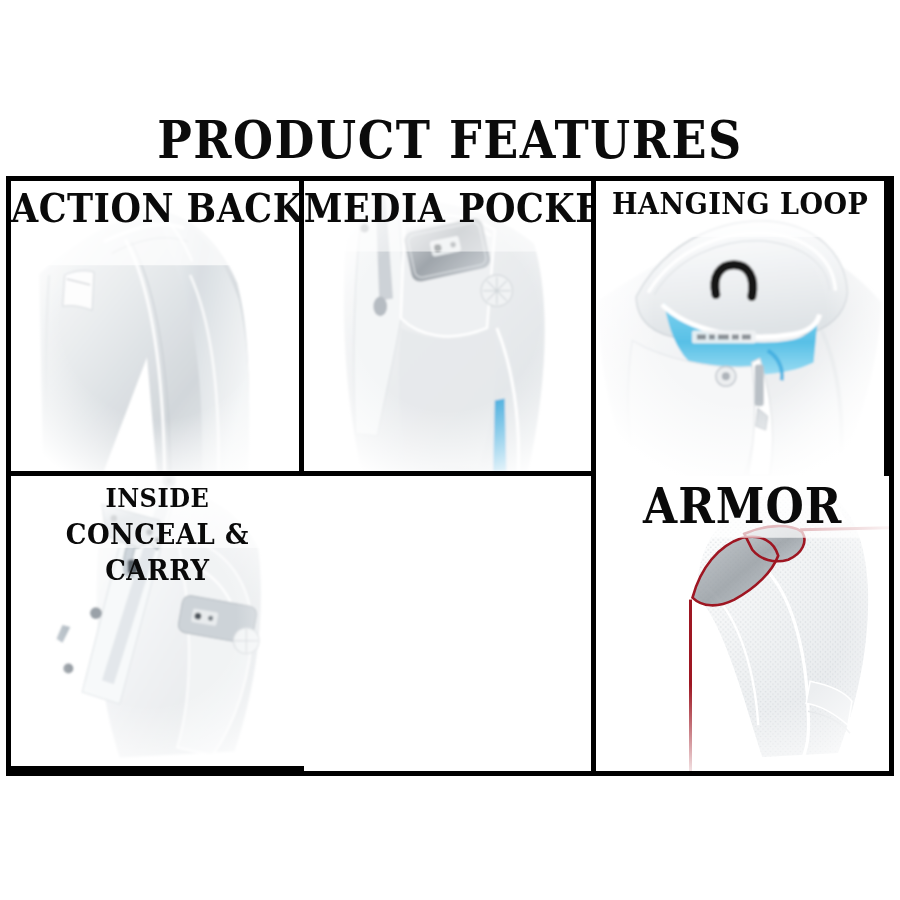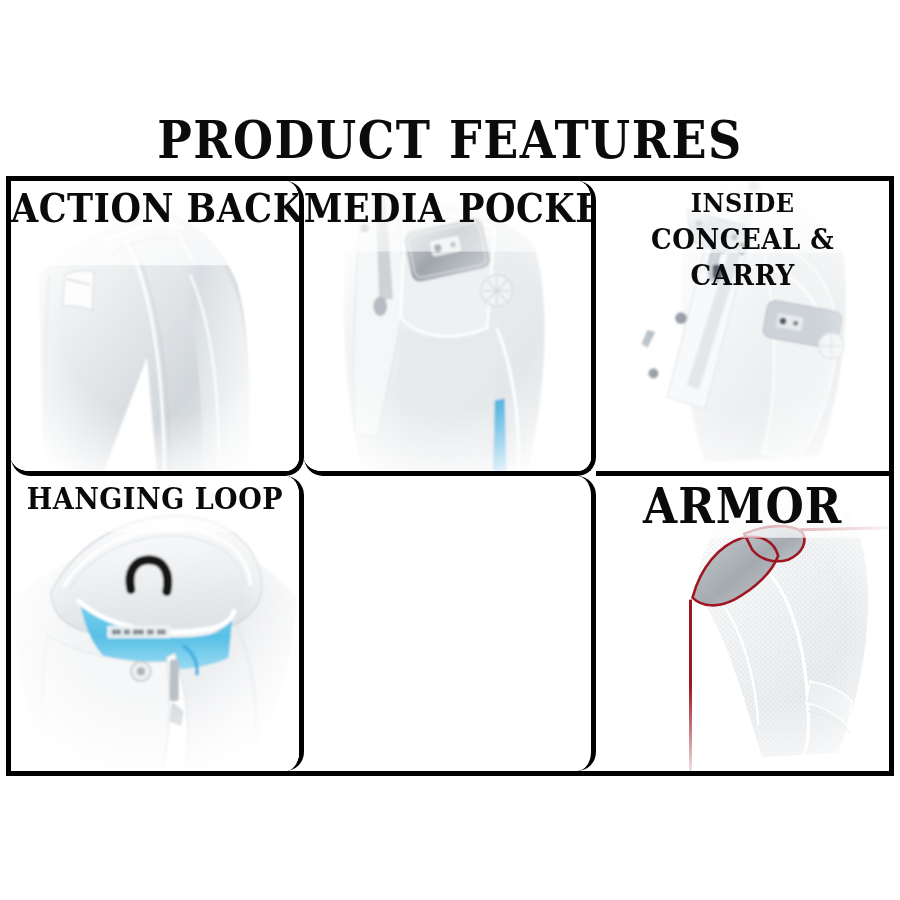--- a/index.html
+++ b/index.html
@@ -47,21 +47,21 @@
     display: grid;
     grid-template-columns: 1fr 1fr 1fr;
     grid-template-rows: 1fr 1fr;
   }
   .cell {
     position: relative;
     overflow: hidden;
     background: #ffffff;
     box-sizing: border-box;
   }
-  .cell.b-right { border-right: 5px solid #000; border-radius: 19px; }
+  .cell.b-right { border-right: 5px solid #000; }
   .cell.b-bottom { border-bottom: 5px solid #000; }
 
   .cell-title {
     position: absolute;
     top: 8px;
     left: 0;
     width: 100%;
     text-align: center;
     font-family: "DejaVu Serif", "Liberation Serif", serif;
     font-weight: bold;
@@ -185,20 +185,84 @@
             <line x1="184" y1="112" x2="212" y2="112"></line>
             <line x1="188" y1="102" x2="208" y2="122"></line>
             <line x1="208" y1="102" x2="188" y2="122"></line>
           </g>
           <path d="M100 150 C140 168, 176 162, 196 148 C200 200, 192 252, 180 292 L106 292 C98 246, 96 196, 100 150 Z" fill="#e6e9eb" opacity="0.85"></path>
           <path d="M198 150 C214 190, 222 242, 220 296" fill="none" stroke="#ffffff" stroke-width="3"></path>
           <path d="M196 224 L206 222 L208 296 L194 296 Z" fill="#3aa8dd" opacity="0.9"></path>
         </g>
         <rect x="0" y="0" width="296" height="296" fill="url(#mp-fade)"></rect>
         <rect x="0" y="0" width="296" height="72" fill="#ffffff" opacity="0.55"></rect>
+      </svg>
+    </div>
+  </div>
+
+  <div class="cell b-right">
+    <div class="cell-title t-med">HANGING LOOP</div>
+    <div class="art">
+      <svg viewBox="0 0 296 296" preserveAspectRatio="xMidYMid slice">
+        <defs>
+          <linearGradient id="hl-collar" x1="0" y1="0" x2="0.2" y2="1">
+            <stop offset="0%" stop-color="#ffffff"></stop>
+            <stop offset="50%" stop-color="#f0f2f4"></stop>
+            <stop offset="100%" stop-color="#dfe3e6"></stop>
+          </linearGradient>
+          <linearGradient id="hl-blue" x1="0" y1="0" x2="0" y2="1">
+            <stop offset="0%" stop-color="#7fd2ef"></stop>
+            <stop offset="55%" stop-color="#58c0e6"></stop>
+            <stop offset="100%" stop-color="#9adcf3"></stop>
+          </linearGradient>
+          <linearGradient id="hl-shoulder" x1="0" y1="0" x2="1" y2="1">
+            <stop offset="0%" stop-color="#fdfdfe"></stop>
+            <stop offset="60%" stop-color="#eceef0"></stop>
+            <stop offset="100%" stop-color="#ffffff"></stop>
+          </linearGradient>
+          <radialGradient id="hl-fade" cx="50%" cy="46%" r="58%">
+            <stop offset="50%" stop-color="#ffffff" stop-opacity="0"></stop>
+            <stop offset="100%" stop-color="#ffffff" stop-opacity="1"></stop>
+          </radialGradient>
+          <filter id="soft4">
+              <feGaussianBlur stdDeviation="1.0"></feGaussianBlur>
+            </filter>
+        </defs>
+        <rect x="0" y="0" width="296" height="296" fill="#ffffff"></rect>
+        <g filter="url(#soft4)">
+          <path d="M6 120 C48 92, 96 60, 150 56 C210 54, 256 82, 290 122
+                   C288 184, 268 246, 244 296 L40 296 C18 240, 6 180, 6 120 Z" fill="url(#hl-shoulder)"></path>
+          <path d="M44 116 C70 66, 122 38, 176 40 C226 44, 254 74, 256 112
+                   C254 134, 236 150, 212 154 L92 158 C62 156, 44 140, 44 116 Z" fill="url(#hl-collar)" stroke="#cfd4d8" stroke-width="1.6"></path>
+          <path d="M56 112 C80 72, 126 50, 174 52 C218 56, 242 80, 244 110" fill="none" stroke="#ffffff" stroke-width="3.4"></path>
+          <path d="M62 114 C84 78, 126 58, 172 60 C212 64, 236 84, 238 110" fill="none" stroke="#dfe3e6" stroke-width="1.2"></path>
+          <path d="M72 122 C96 154, 150 168, 198 160 C212 158, 222 150, 226 140
+                   L222 182 C190 198, 136 198, 100 184 C84 170, 76 146, 72 122 Z" fill="url(#hl-blue)"></path>
+          <path d="M70 124 C96 150, 150 162, 200 154 C216 152, 226 144, 228 134" fill="none" stroke="#ffffff" stroke-width="5"></path>
+          <path d="M124 114 C120 96, 128 84, 142 84 C156 84, 164 96, 160 116" fill="none" stroke="#141414" stroke-width="9" stroke-linecap="round"></path>
+          <rect x="100" y="150" width="64" height="13" rx="2" fill="#eef1f3" opacity="0.92"></rect>
+          <g fill="#6b7278" opacity="0.75">
+            <rect x="105" y="154" width="9" height="5"></rect>
+            <rect x="117" y="154" width="6" height="5"></rect>
+            <rect x="126" y="154" width="11" height="5"></rect>
+            <rect x="140" y="154" width="7" height="5"></rect>
+            <rect x="150" y="154" width="9" height="5"></rect>
+          </g>
+          <path d="M40 160 C70 178, 120 190, 166 186 C168 228, 162 268, 152 296
+                   L44 296 C34 252, 34 202, 40 160 Z" fill="#f6f7f8" stroke="#e4e7ea" stroke-width="1.2"></path>
+          <circle cx="134" cy="196" r="10" fill="#eceef0" stroke="#c7ccd1" stroke-width="1.6"></circle>
+          <circle cx="134" cy="196" r="4" fill="#aeb4ba"></circle>
+          <path d="M168 178 C180 216, 184 258, 178 296 L156 296 C164 258, 164 216, 160 182 Z" fill="#ffffff" stroke="#dcdfe2" stroke-width="1.2"></path>
+          <rect x="163" y="184" width="9" height="42" rx="3" fill="#b9c0c6"></rect>
+          <path d="M166 228 L176 236 L174 250 L164 246 Z" fill="#d4d9dd" stroke="#b4bbc1" stroke-width="0.9"></path>
+          <path d="M176 170 C186 176, 192 188, 190 200" fill="none" stroke="#3aa8dd" stroke-width="4" opacity="0.75"></path>
+          <path d="M230 150 C248 188, 254 246, 248 296" fill="none" stroke="#e6e9eb" stroke-width="4"></path>
+        </g>
+        <rect x="0" y="0" width="296" height="296" fill="url(#hl-fade)"></rect>
+        <rect x="0" y="0" width="296" height="56" fill="#ffffff" opacity="0.62"></rect>
       </svg>
     </div>
   </div>
 
   <div class="cell b-bottom">
     <div class="cell-title t-two">
       <span class="line1">INSIDE</span>
       <span class="line2">CONCEAL &amp; CARRY</span>
     </div>
     <div class="art">
@@ -253,84 +317,20 @@
             <line x1="226" y1="168" x2="250" y2="168"></line>
           </g>
         </g>
         <rect x="0" y="0" width="296" height="296" fill="url(#cc-fade)"></rect>
         <rect x="0" y="0" width="296" height="74" fill="#ffffff" opacity="0.6"></rect>
       </svg>
     </div>
   </div>
 
   <div class="cell b-right">
-    <div class="cell-title t-med">HANGING LOOP</div>
-    <div class="art">
-      <svg viewBox="0 0 296 296" preserveAspectRatio="xMidYMid slice">
-        <defs>
-          <linearGradient id="hl-collar" x1="0" y1="0" x2="0.2" y2="1">
-            <stop offset="0%" stop-color="#ffffff"></stop>
-            <stop offset="50%" stop-color="#f0f2f4"></stop>
-            <stop offset="100%" stop-color="#dfe3e6"></stop>
-          </linearGradient>
-          <linearGradient id="hl-blue" x1="0" y1="0" x2="0" y2="1">
-            <stop offset="0%" stop-color="#7fd2ef"></stop>
-            <stop offset="55%" stop-color="#58c0e6"></stop>
-            <stop offset="100%" stop-color="#9adcf3"></stop>
-          </linearGradient>
-          <linearGradient id="hl-shoulder" x1="0" y1="0" x2="1" y2="1">
-            <stop offset="0%" stop-color="#fdfdfe"></stop>
-            <stop offset="60%" stop-color="#eceef0"></stop>
-            <stop offset="100%" stop-color="#ffffff"></stop>
-          </linearGradient>
-          <radialGradient id="hl-fade" cx="50%" cy="46%" r="58%">
-            <stop offset="50%" stop-color="#ffffff" stop-opacity="0"></stop>
-            <stop offset="100%" stop-color="#ffffff" stop-opacity="1"></stop>
-          </radialGradient>
-          <filter id="soft4">
-              <feGaussianBlur stdDeviation="1.0"></feGaussianBlur>
-            </filter>
-        </defs>
-        <rect x="0" y="0" width="296" height="296" fill="#ffffff"></rect>
-        <g filter="url(#soft4)">
-          <path d="M6 120 C48 92, 96 60, 150 56 C210 54, 256 82, 290 122
-                   C288 184, 268 246, 244 296 L40 296 C18 240, 6 180, 6 120 Z" fill="url(#hl-shoulder)"></path>
-          <path d="M44 116 C70 66, 122 38, 176 40 C226 44, 254 74, 256 112
-                   C254 134, 236 150, 212 154 L92 158 C62 156, 44 140, 44 116 Z" fill="url(#hl-collar)" stroke="#cfd4d8" stroke-width="1.6"></path>
-          <path d="M56 112 C80 72, 126 50, 174 52 C218 56, 242 80, 244 110" fill="none" stroke="#ffffff" stroke-width="3.4"></path>
-          <path d="M62 114 C84 78, 126 58, 172 60 C212 64, 236 84, 238 110" fill="none" stroke="#dfe3e6" stroke-width="1.2"></path>
-          <path d="M72 122 C96 154, 150 168, 198 160 C212 158, 222 150, 226 140
-                   L222 182 C190 198, 136 198, 100 184 C84 170, 76 146, 72 122 Z" fill="url(#hl-blue)"></path>
-          <path d="M70 124 C96 150, 150 162, 200 154 C216 152, 226 144, 228 134" fill="none" stroke="#ffffff" stroke-width="5"></path>
-          <path d="M124 114 C120 96, 128 84, 142 84 C156 84, 164 96, 160 116" fill="none" stroke="#141414" stroke-width="9" stroke-linecap="round"></path>
-          <rect x="100" y="150" width="64" height="13" rx="2" fill="#eef1f3" opacity="0.92"></rect>
-          <g fill="#6b7278" opacity="0.75">
-            <rect x="105" y="154" width="9" height="5"></rect>
-            <rect x="117" y="154" width="6" height="5"></rect>
-            <rect x="126" y="154" width="11" height="5"></rect>
-            <rect x="140" y="154" width="7" height="5"></rect>
-            <rect x="150" y="154" width="9" height="5"></rect>
-          </g>
-          <path d="M40 160 C70 178, 120 190, 166 186 C168 228, 162 268, 152 296
-                   L44 296 C34 252, 34 202, 40 160 Z" fill="#f6f7f8" stroke="#e4e7ea" stroke-width="1.2"></path>
-          <circle cx="134" cy="196" r="10" fill="#eceef0" stroke="#c7ccd1" stroke-width="1.6"></circle>
-          <circle cx="134" cy="196" r="4" fill="#aeb4ba"></circle>
-          <path d="M168 178 C180 216, 184 258, 178 296 L156 296 C164 258, 164 216, 160 182 Z" fill="#ffffff" stroke="#dcdfe2" stroke-width="1.2"></path>
-          <rect x="163" y="184" width="9" height="42" rx="3" fill="#b9c0c6"></rect>
-          <path d="M166 228 L176 236 L174 250 L164 246 Z" fill="#d4d9dd" stroke="#b4bbc1" stroke-width="0.9"></path>
-          <path d="M176 170 C186 176, 192 188, 190 200" fill="none" stroke="#3aa8dd" stroke-width="4" opacity="0.75"></path>
-          <path d="M230 150 C248 188, 254 246, 248 296" fill="none" stroke="#e6e9eb" stroke-width="4"></path>
-        </g>
-        <rect x="0" y="0" width="296" height="296" fill="url(#hl-fade)"></rect>
-        <rect x="0" y="0" width="296" height="56" fill="#ffffff" opacity="0.62"></rect>
-      </svg>
-    </div>
-  </div>
-
-  <div class="cell b-right">
     
   </div>
 
   <div class="cell">
     <div class="cell-title t-armor">ARMOR</div>
     <div class="art">
       <svg viewBox="0 0 296 296" preserveAspectRatio="xMidYMid slice">
         <defs>
           <linearGradient id="ar-mesh" x1="0.1" y1="0" x2="0.9" y2="1">
             <stop offset="0%" stop-color="#ffffff"></stop>

